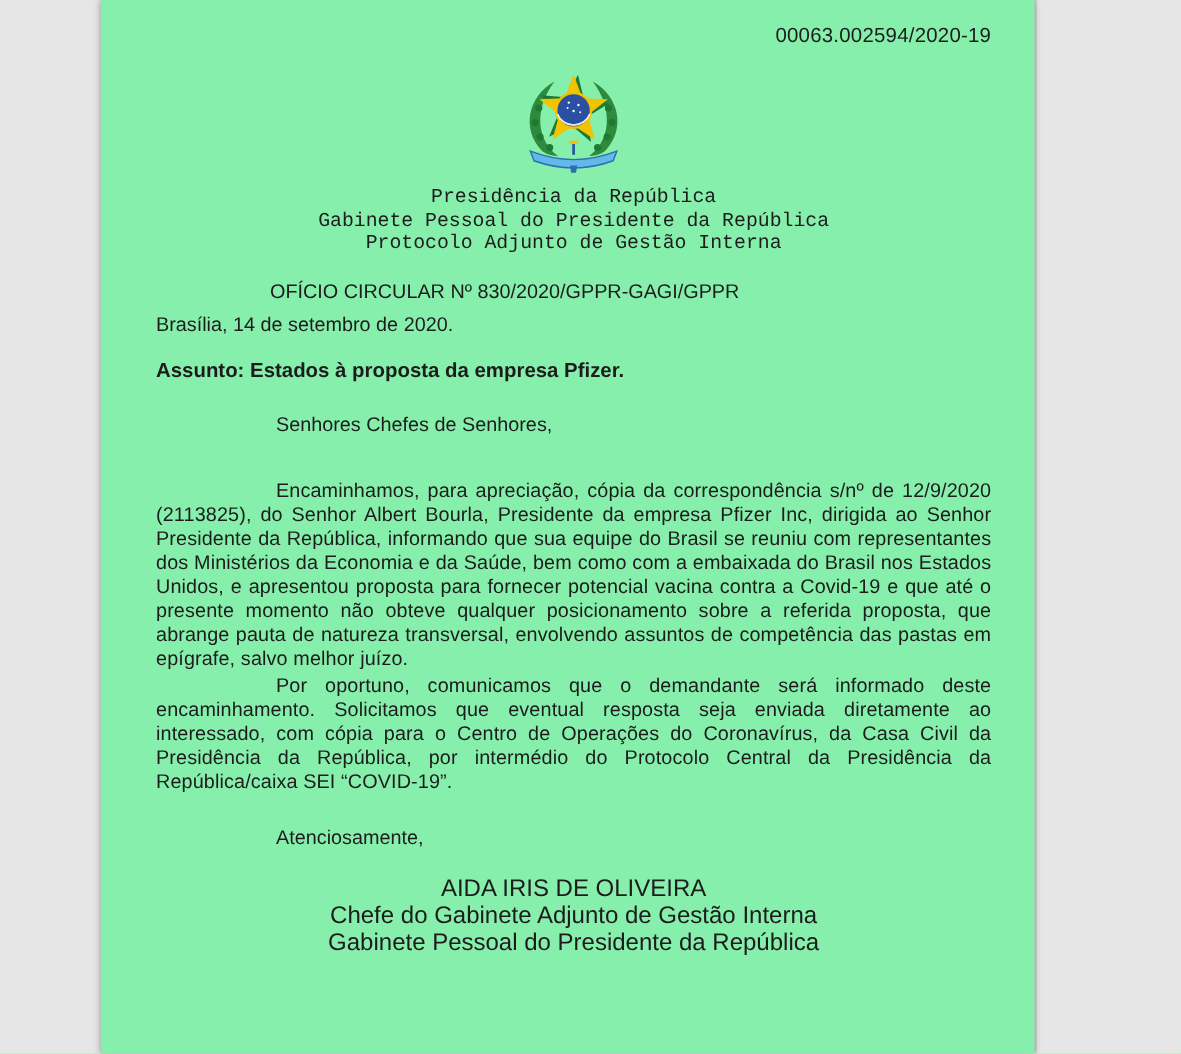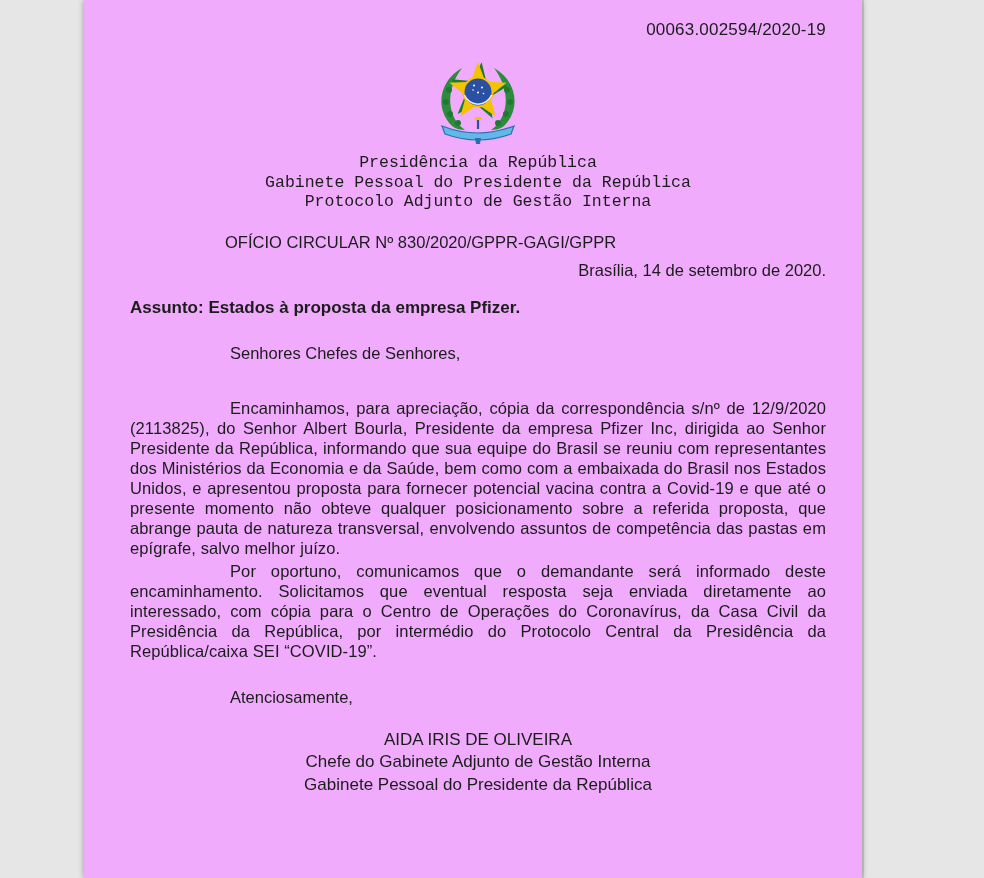--- a/index.html
+++ b/index.html
@@ -9,45 +9,45 @@
     position:relative;
     overflow:hidden;
     font-family:"Liberation Sans","DejaVu Sans",sans-serif;
   }
   .gutter { position:absolute; top:0; height:878px; background:#e6e6e6; z-index:0; }
   .gutter-left  { left:0; width:84px; border-right:2px solid #c2c2c2; }
   .gutter-right { left:862px; width:122px; border-left:2px solid #cfcfcf; }
   .page {
     position:absolute; left:84px; top:0;
     width:778px; height:878px;
-    background:#f0abfc;
+    background:#86efac;
     box-shadow:0 0 6px rgba(0,0,0,0.35);
     box-sizing:border-box;
     padding:0 36px 0 46px;
     color:#1c1c1c;
     font-size:16.5px;
     line-height:20px;
     z-index:1;
   }
   .process-number { margin-top:20px; text-align:right; font-size:17px; letter-spacing:0.2px; }
   .emblem-wrap { margin-top:10px; text-align:center; }
   .org-block { margin-top:3px; text-align:center; line-height:19.5px;font-family:Liberation Mono, monospace; }
   .oficio-line { margin-top:20px; padding-left:95px; }
-  .date-line { margin-top:8px; text-align:right; }
+  .date-line { margin-top:8px; }
   .addressee-block { margin-top:14px; text-align:left; }
   .subject-line { margin-top:18px; font-weight:bold; font-size:17px; }
   .salutation-line { margin-top:25px; text-indent:100px; }
   .body-paragraph {
     margin:0; text-align:justify; text-indent:100px;
     letter-spacing:0.1px;
   }
   .p1 { margin-top:35px; }
   .p2 { margin-top:3px; }
   .closing-line { margin-top:26px; text-indent:100px; }
-  .signature-block { margin-top:22px; text-align:center; font-size:17px; line-height:22.5px; }
+  .signature-block { margin-top:22px; text-align:center; font-size:20px; line-height:22.5px; }
 </style>
 </head>
 <body>
 
 <div class="gutter gutter-left"></div>
 <div class="gutter gutter-right"></div>
 
 <div class="page">
 
   <div class="process-number">00063.002594/2020-19</div>

